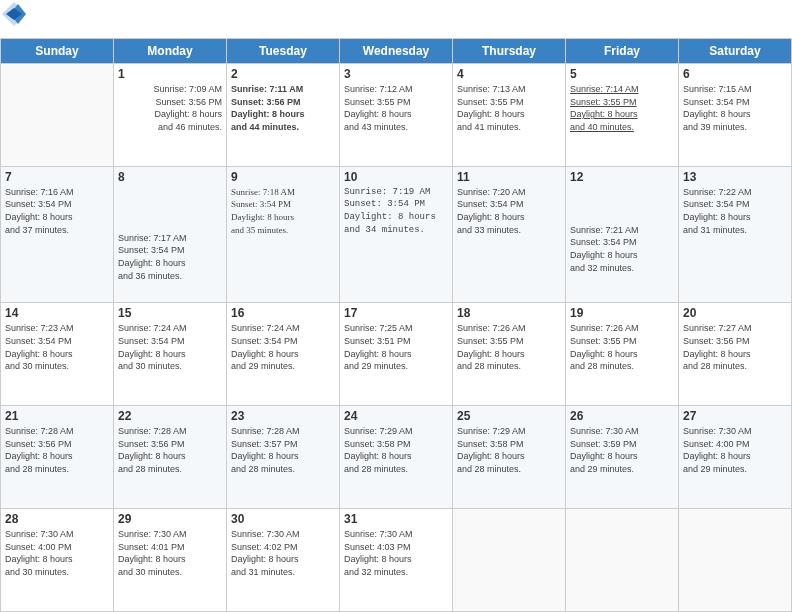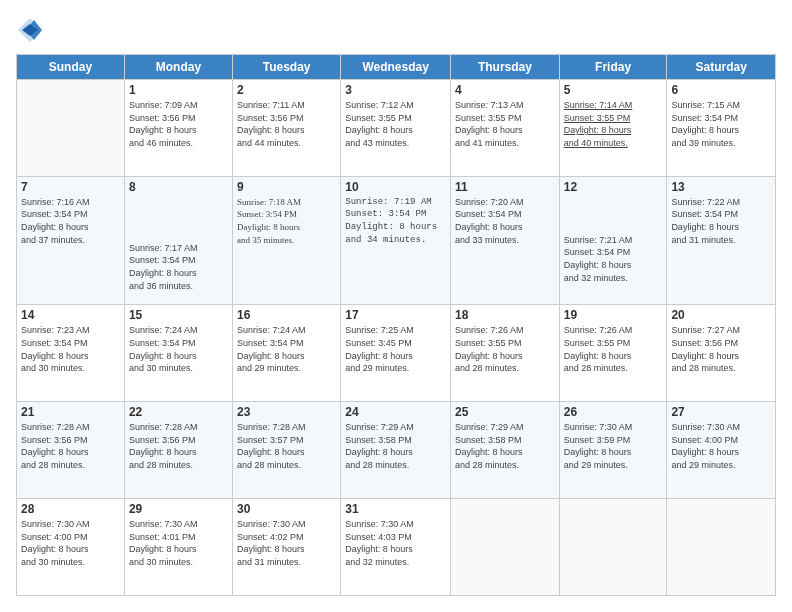--- a/index.html
+++ b/index.html
@@ -6,21 +6,21 @@
     body {
       width: 792px;
       height: 612px;
       font-family: Arial, sans-serif;
       background: #fff;
       overflow: hidden;
     }
     .page {
       width: 792px;
       height: 612px;
-      padding: 16px;
+      padding: 0;
       display: flex;
       flex-direction: column;
     }
     .header {
       display: flex;
       justify-content: space-between;
       align-items: flex-start;
       margin-bottom: 10px;
     }
     .logo {
@@ -134,28 +134,28 @@
           <th>Thursday</th>
           <th>Friday</th>
           <th>Saturday</th>
         </tr>
     </thead>
     <tbody id="calendar-body">
     <tr>
           <td class="empty"></td>
           <td>
             <span class="day-num">1</span>
-            <div class="day-info" style="white-space: pre-line;">Sunrise: 7:09 AM
+            <div class="day-info" style="white-space: pre-line; text-align: right;">Sunrise: 7:09 AM
 Sunset: 3:56 PM
 Daylight: 8 hours
 and 46 minutes.</div>
           </td>
           <td>
             <span class="day-num">2</span>
-            <div class="day-info" style="white-space: pre-line;">Sunrise: 7:11 AM
+            <div class="day-info" style="white-space: pre-line; font-weight: bold;">Sunrise: 7:11 AM
 Sunset: 3:56 PM
 Daylight: 8 hours
 and 44 minutes.</div>
           </td>
           <td>
             <span class="day-num">3</span>
             <div class="day-info" style="white-space: pre-line;">Sunrise: 7:12 AM
 Sunset: 3:55 PM
 Daylight: 8 hours
 and 43 minutes.</div>
@@ -251,21 +251,21 @@
           <td>
             <span class="day-num">16</span>
             <div class="day-info" style="white-space: pre-line;">Sunrise: 7:24 AM
 Sunset: 3:54 PM
 Daylight: 8 hours
 and 29 minutes.</div>
           </td>
           <td>
             <span class="day-num">17</span>
             <div class="day-info" style="white-space: pre-line;">Sunrise: 7:25 AM
-Sunset: 3:45 PM
+Sunset: 3:51 PM
 Daylight: 8 hours
 and 29 minutes.</div>
           </td>
           <td>
             <span class="day-num">18</span>
             <div class="day-info" style="white-space: pre-line;">Sunrise: 7:26 AM
 Sunset: 3:55 PM
 Daylight: 8 hours
 and 28 minutes.</div>
           </td>

